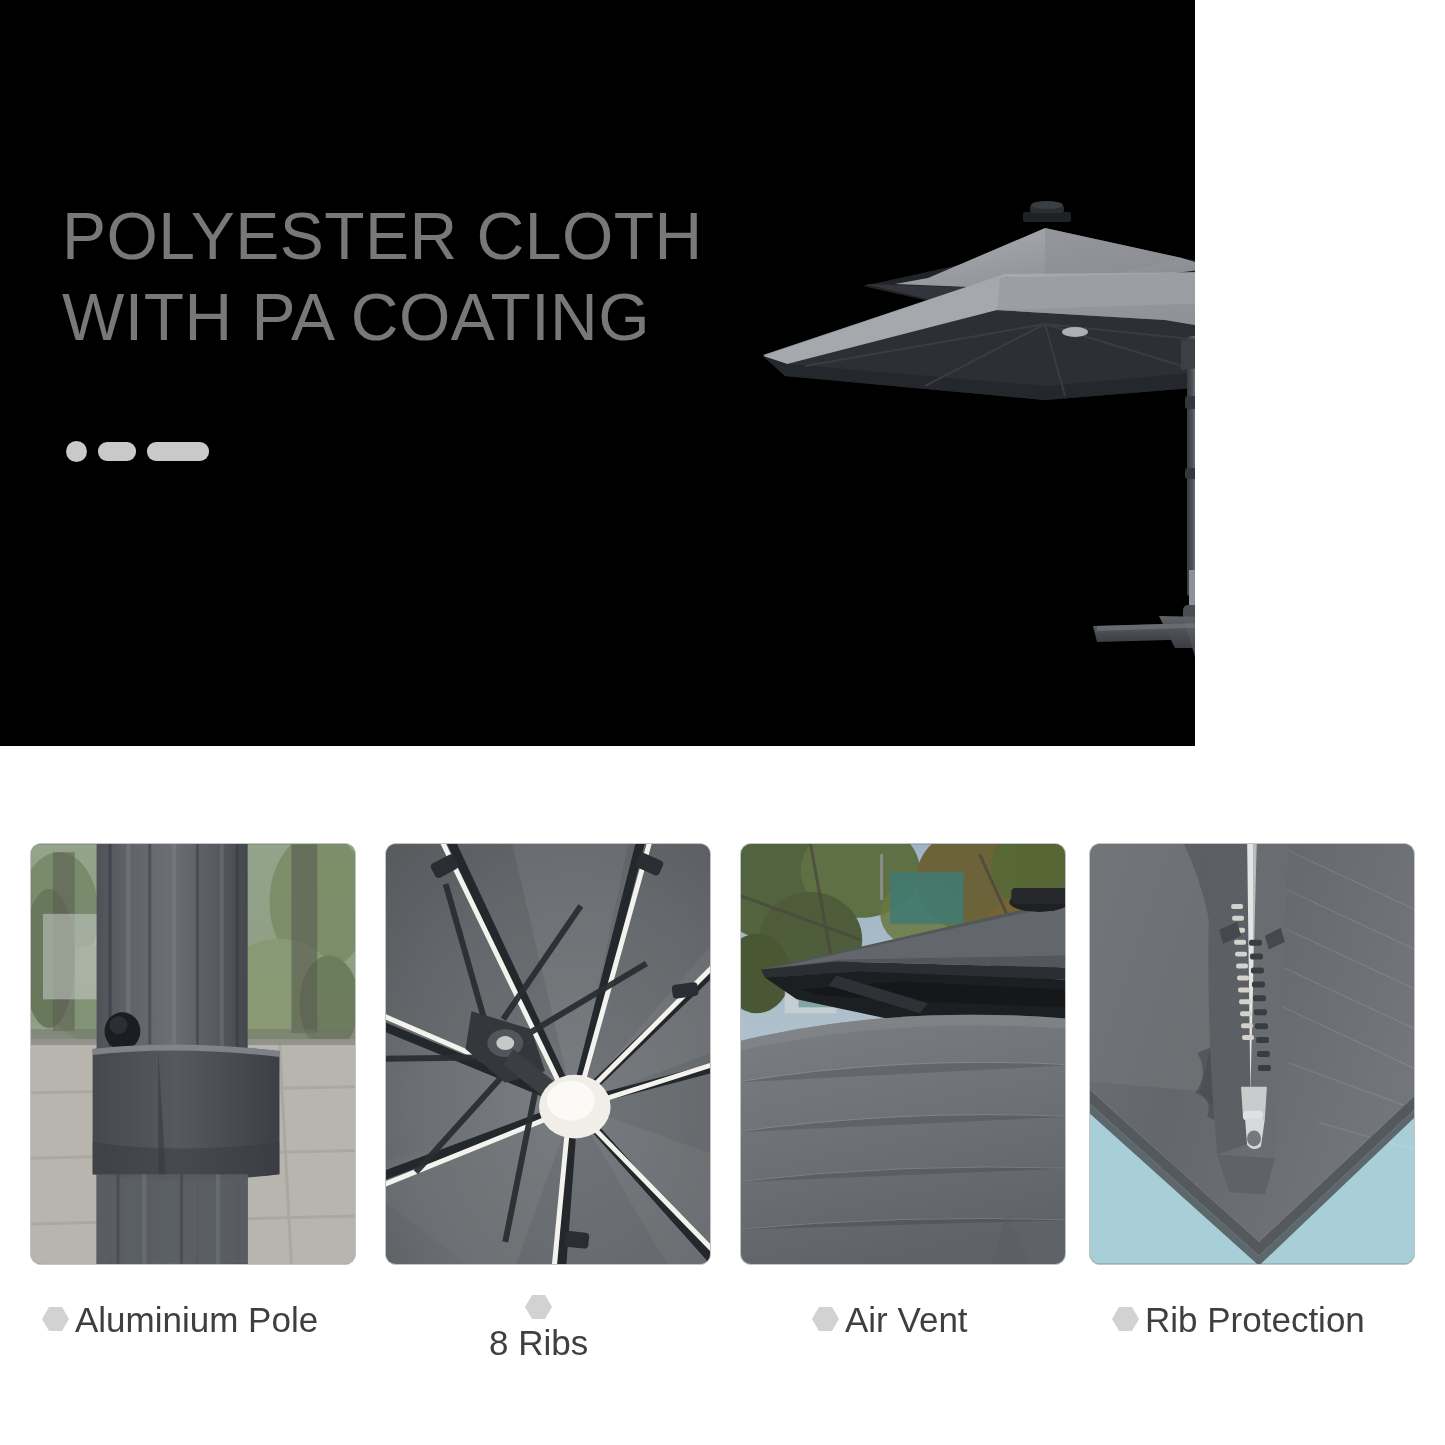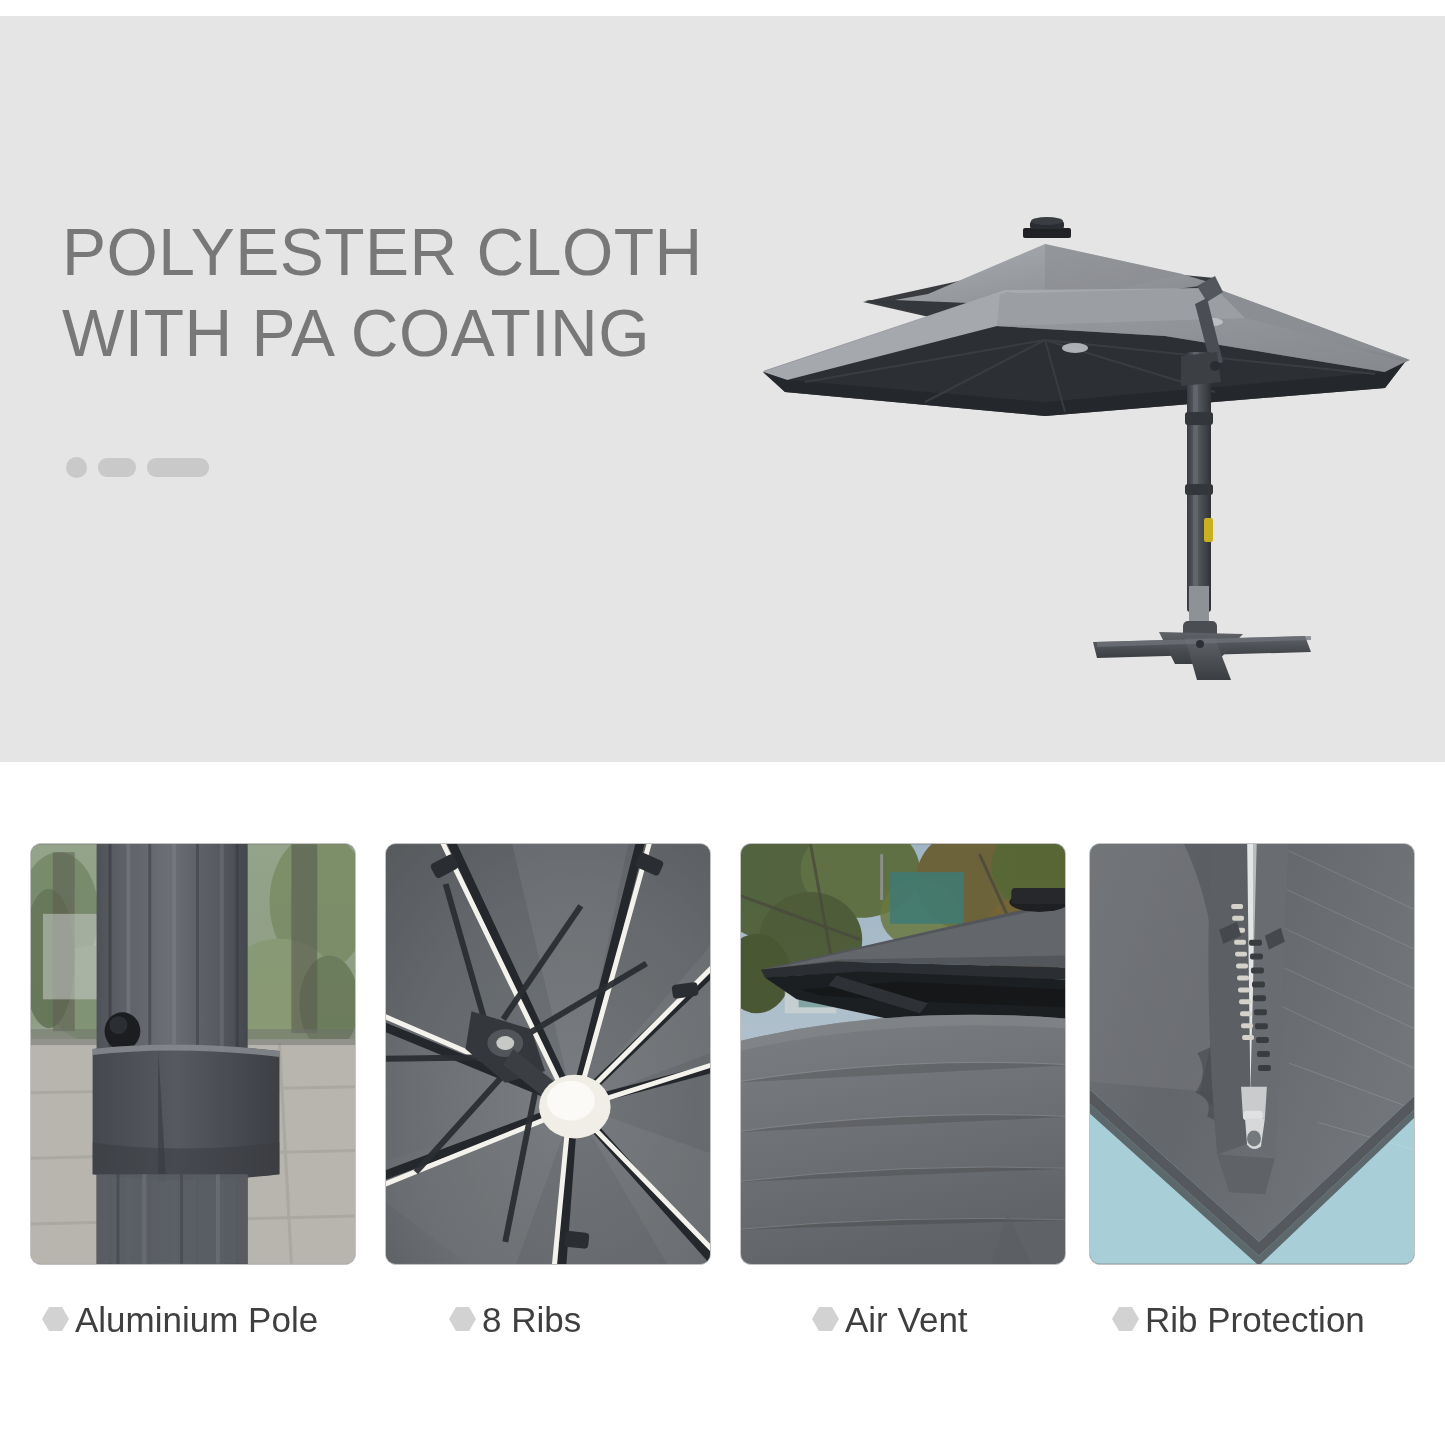--- a/index.html
+++ b/index.html
@@ -6,22 +6,22 @@
   body{
     width:1445px;height:1445px;
     background:#ffffff;
     font-family:"Liberation Sans", sans-serif;
     overflow:hidden;
     position:relative;
   }
 
   
   .hero{
-    position:absolute; left:0; top:16px; width:1445px; height:746px;
-    background:#e5e5e5; overflow:hidden;
+    position:absolute; left:0; top:0; width:1195px; height:746px;
+    background:#000000; overflow:hidden;
   }
   .headline{
     position:absolute; left:62px; top:196px;
     width:760px;
     color:#787878;
     font-size:66px;
     line-height:1.22;
     letter-spacing:0.5px;
     font-weight:400;
     white-space:pre-line;
@@ -57,21 +57,21 @@
   .thumb svg{display:block;width:100%;height:100%;}
 
   
   .captions{position:absolute; left:0; top:1295px; width:1445px; height:60px;}
   .caption{
     position:absolute; top:0;
     display:flex; align-items:center; gap:6px;
     height:48px;
   }
   .c1{left:42px;}
-  .c2{left:449px;}
+  .c2{left:489px;flex-direction:column;}
   .c3{left:812px;text-align:right;}
   .c4{left:1112px;align-items:center;}
   .hexicon{width:27px;height:24px;flex:0 0 auto;}
   .caption-label{
     color:#3f3f3f;
     font-size:35px;
     line-height:1;
     white-space:nowrap;
     font-weight:400;
   }

